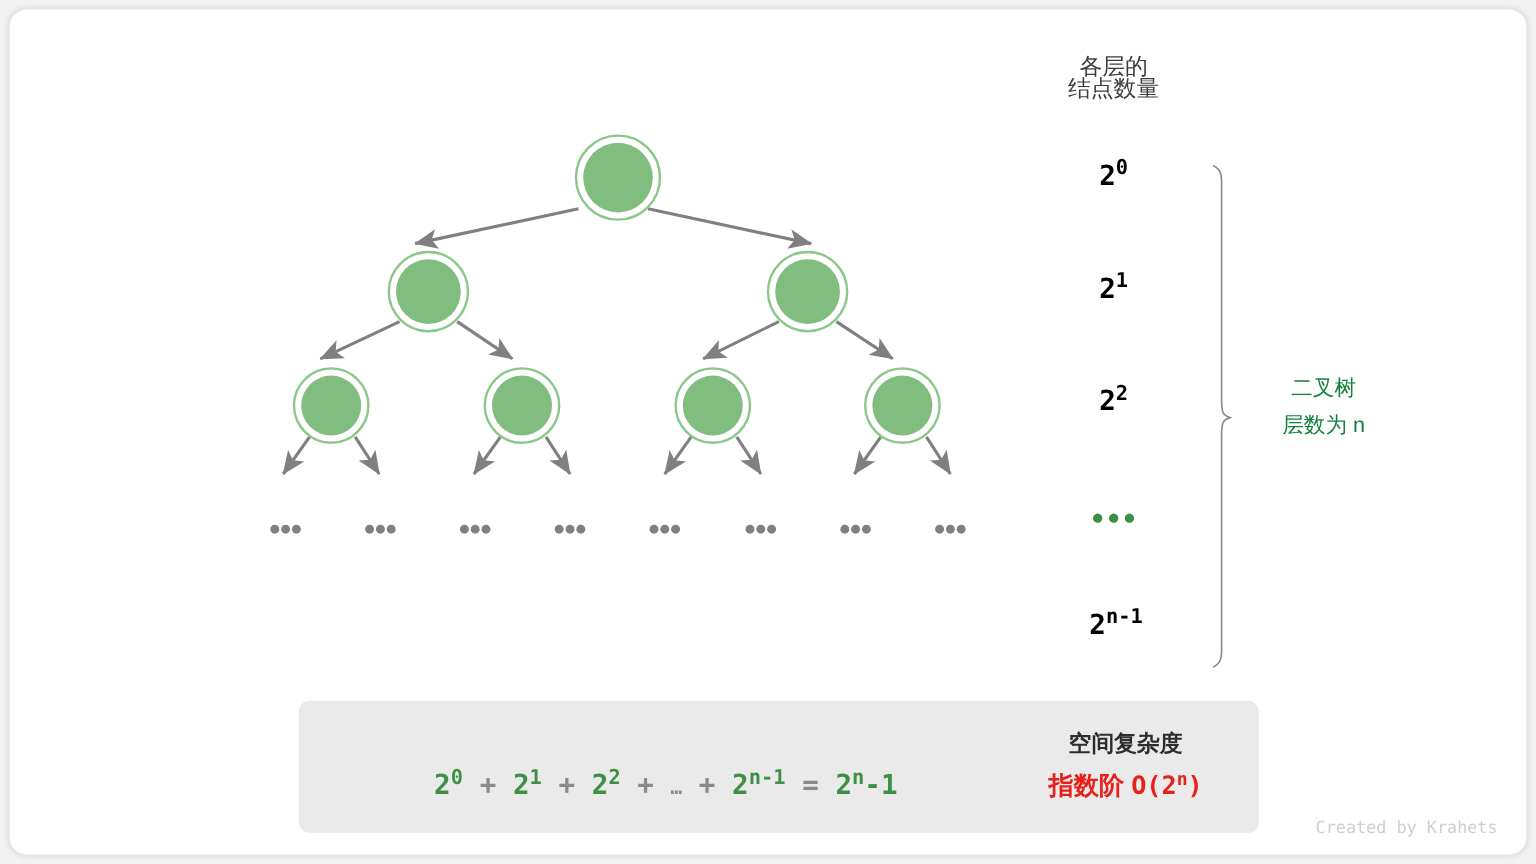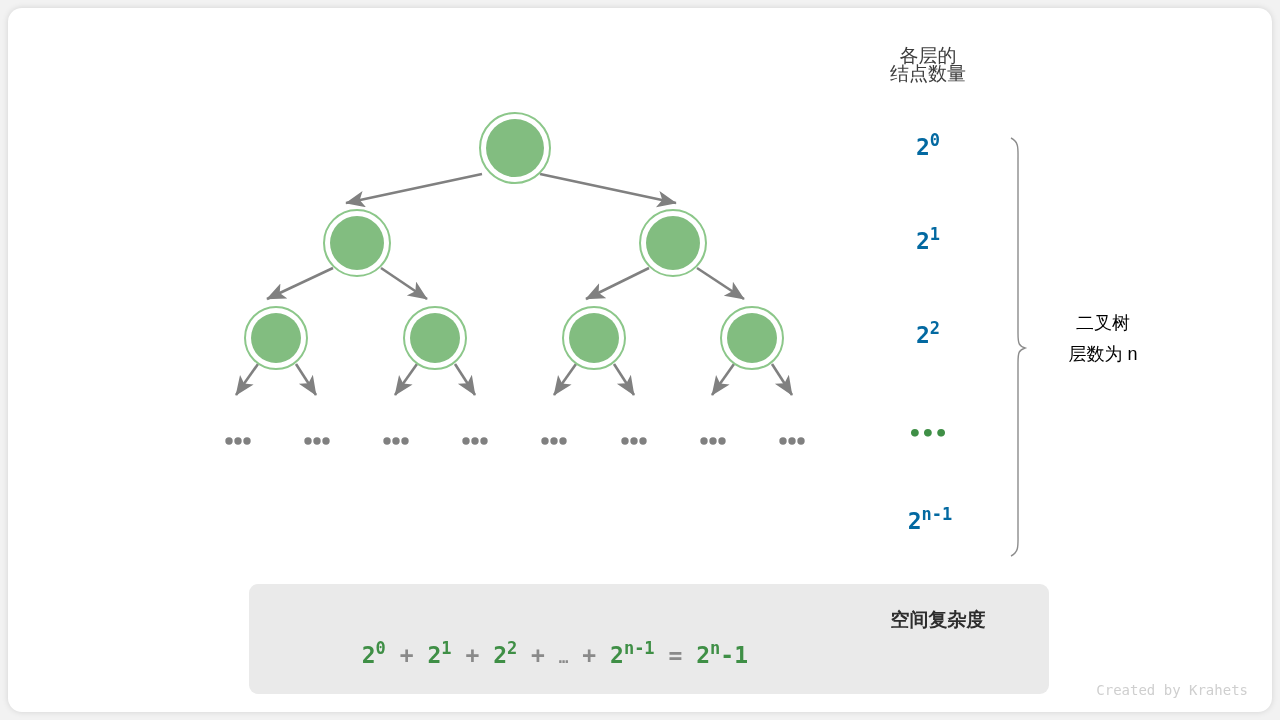--- a/index.html
+++ b/index.html
@@ -41,21 +41,21 @@
     color: #3c3c3c;
     font-size: 19px;
     font-family: "Liberation Sans", sans-serif;
     white-space: nowrap;
   }
   .hdr-l1 { left: 845px; top: 35px; width: 150px; }
   .hdr-l2 { left: 845px; top: 53px; width: 150px; }
 
   .pow {
     position: absolute;
-    color: #0369a1;
+    color: #000000;
     font-family: "DejaVu Sans Mono", monospace;
     font-weight: bold;
     font-size: 23px;
     white-space: nowrap;
     text-align: center;
   }
   .pow sup {
     font-size: 17px;
     vertical-align: super;
     line-height: 0;
@@ -66,21 +66,21 @@
     font-family: "DejaVu Sans Mono", monospace;
     font-weight: bold;
     font-size: 22px;
     letter-spacing: 0px;
     text-align: center;
     white-space: nowrap;
   }
 
   .side-label {
     position: absolute;
-    color: #000000;
+    color: #15803d;
     font-size: 18px;
     text-align: center;
     white-space: nowrap;
     font-family: "Liberation Sans", sans-serif;
   }
   .side-l1 { left: 1020px; top: 303px; width: 150px; }
   .side-l2 { left: 1020px; top: 334px; width: 150px; }
 
   .formula-box {
     position: absolute;
@@ -264,16 +264,20 @@
       <span class="op">+</span>
       <span>2<sup>2</sup></span>
       <span class="op">+</span>
       <span class="dots">…</span>
       <span class="op">+</span>
       <span>2<sup>n-1</sup></span>
       <span class="op">=</span>
       <span><span>2</span><sup>n</sup><span>-1</span></span>
     </div>
 
+    <div class="fb-complexity">
+      <span>指数阶</span>
+      <span class="mono"><span>O(2</span><sup>n</sup><span>)</span></span>
+    </div>
 
     <div class="watermark">Created by Krahets</div>
   </div>
 </div>
 
 </body></html>

